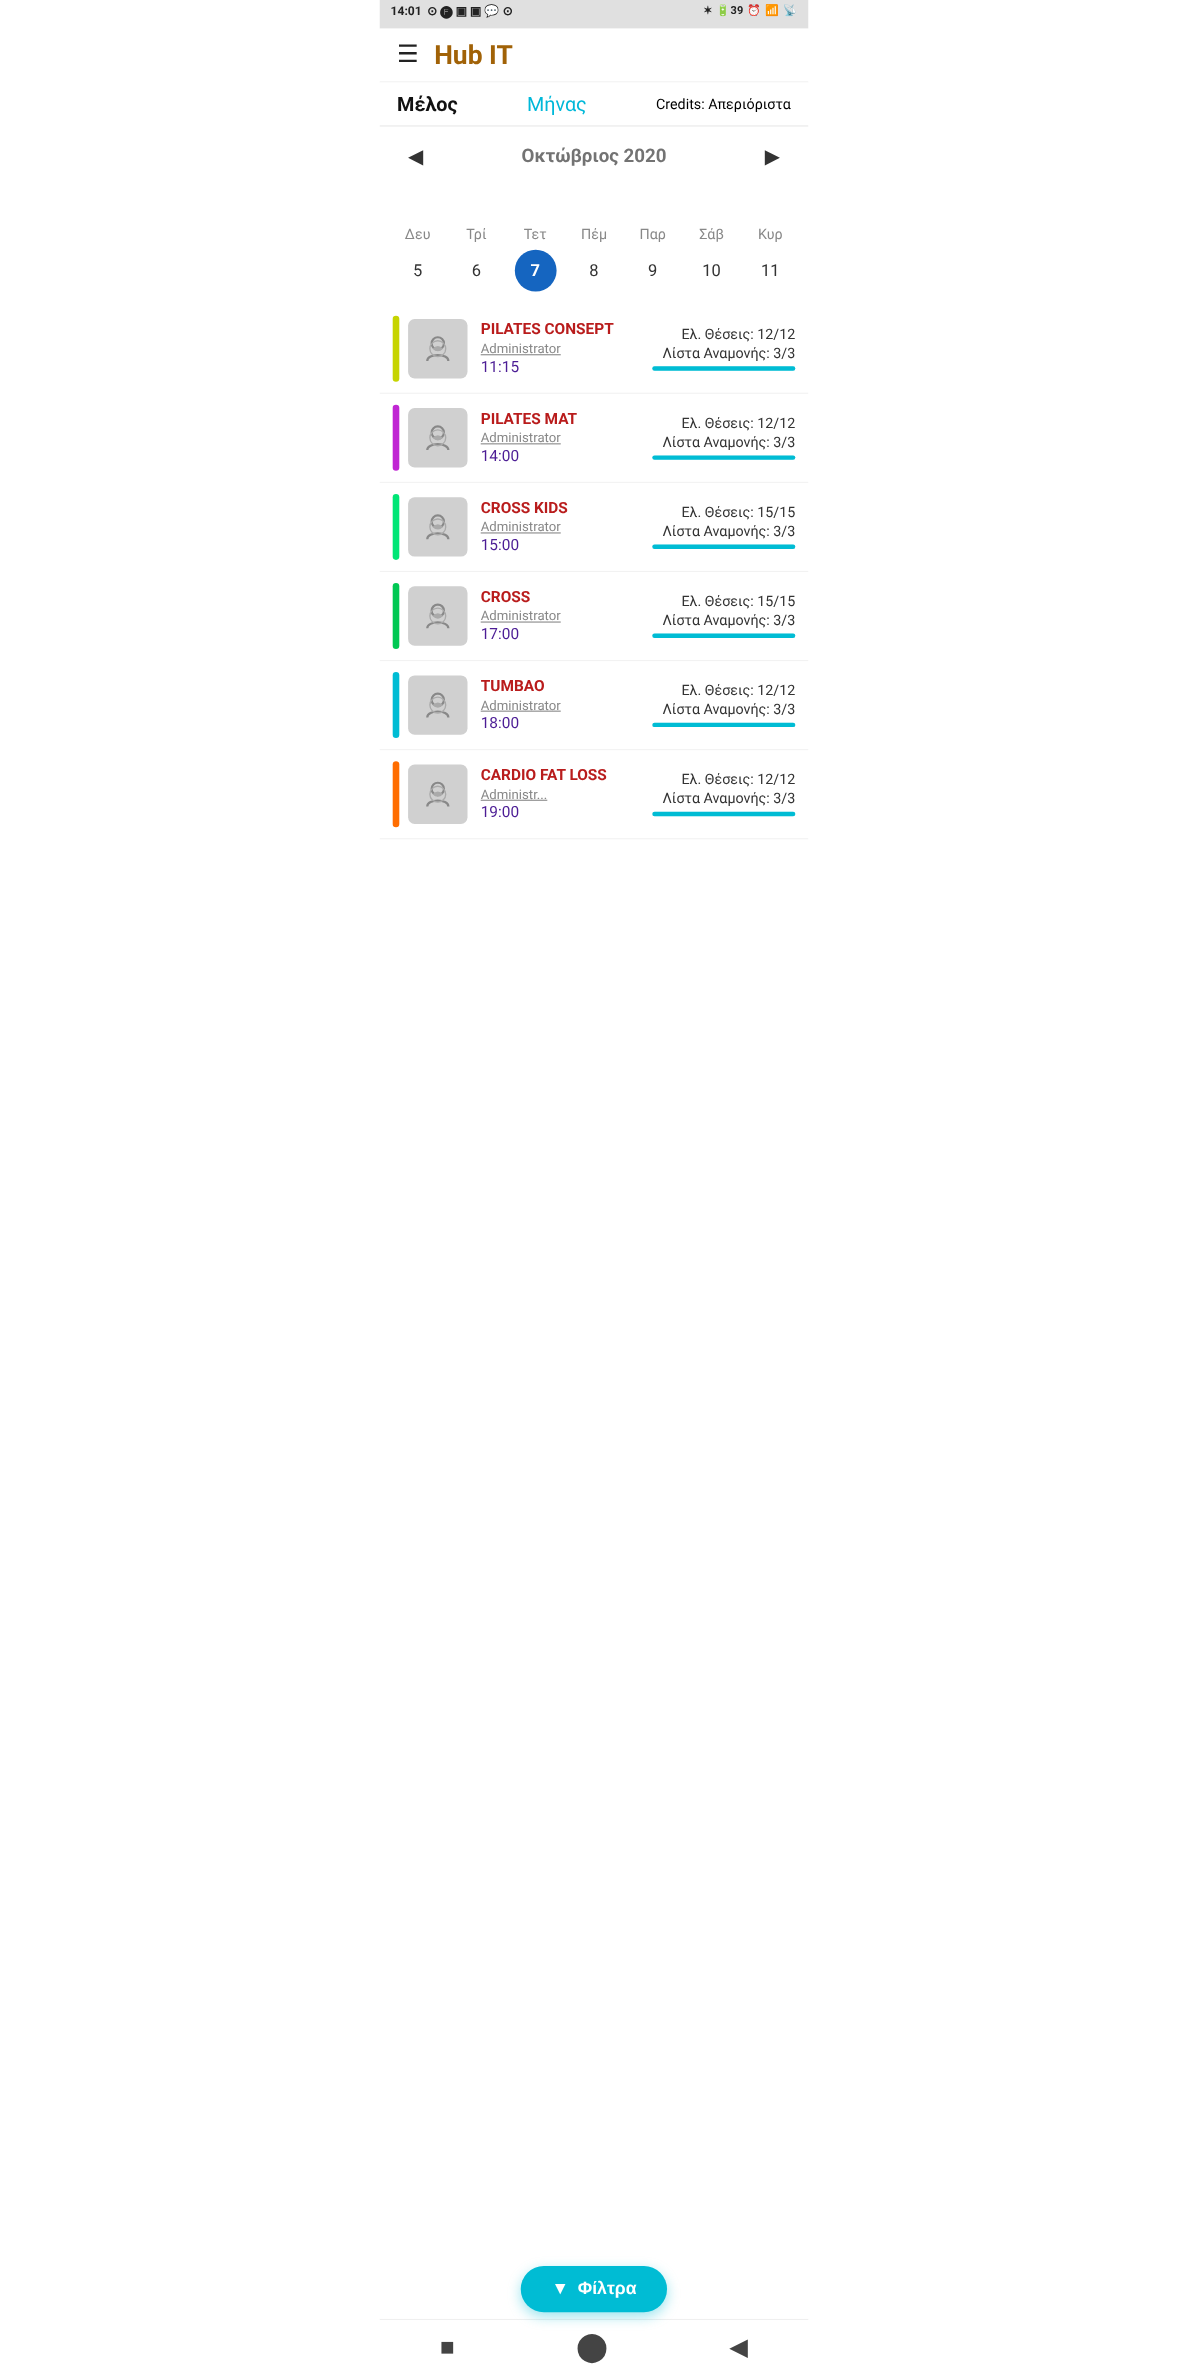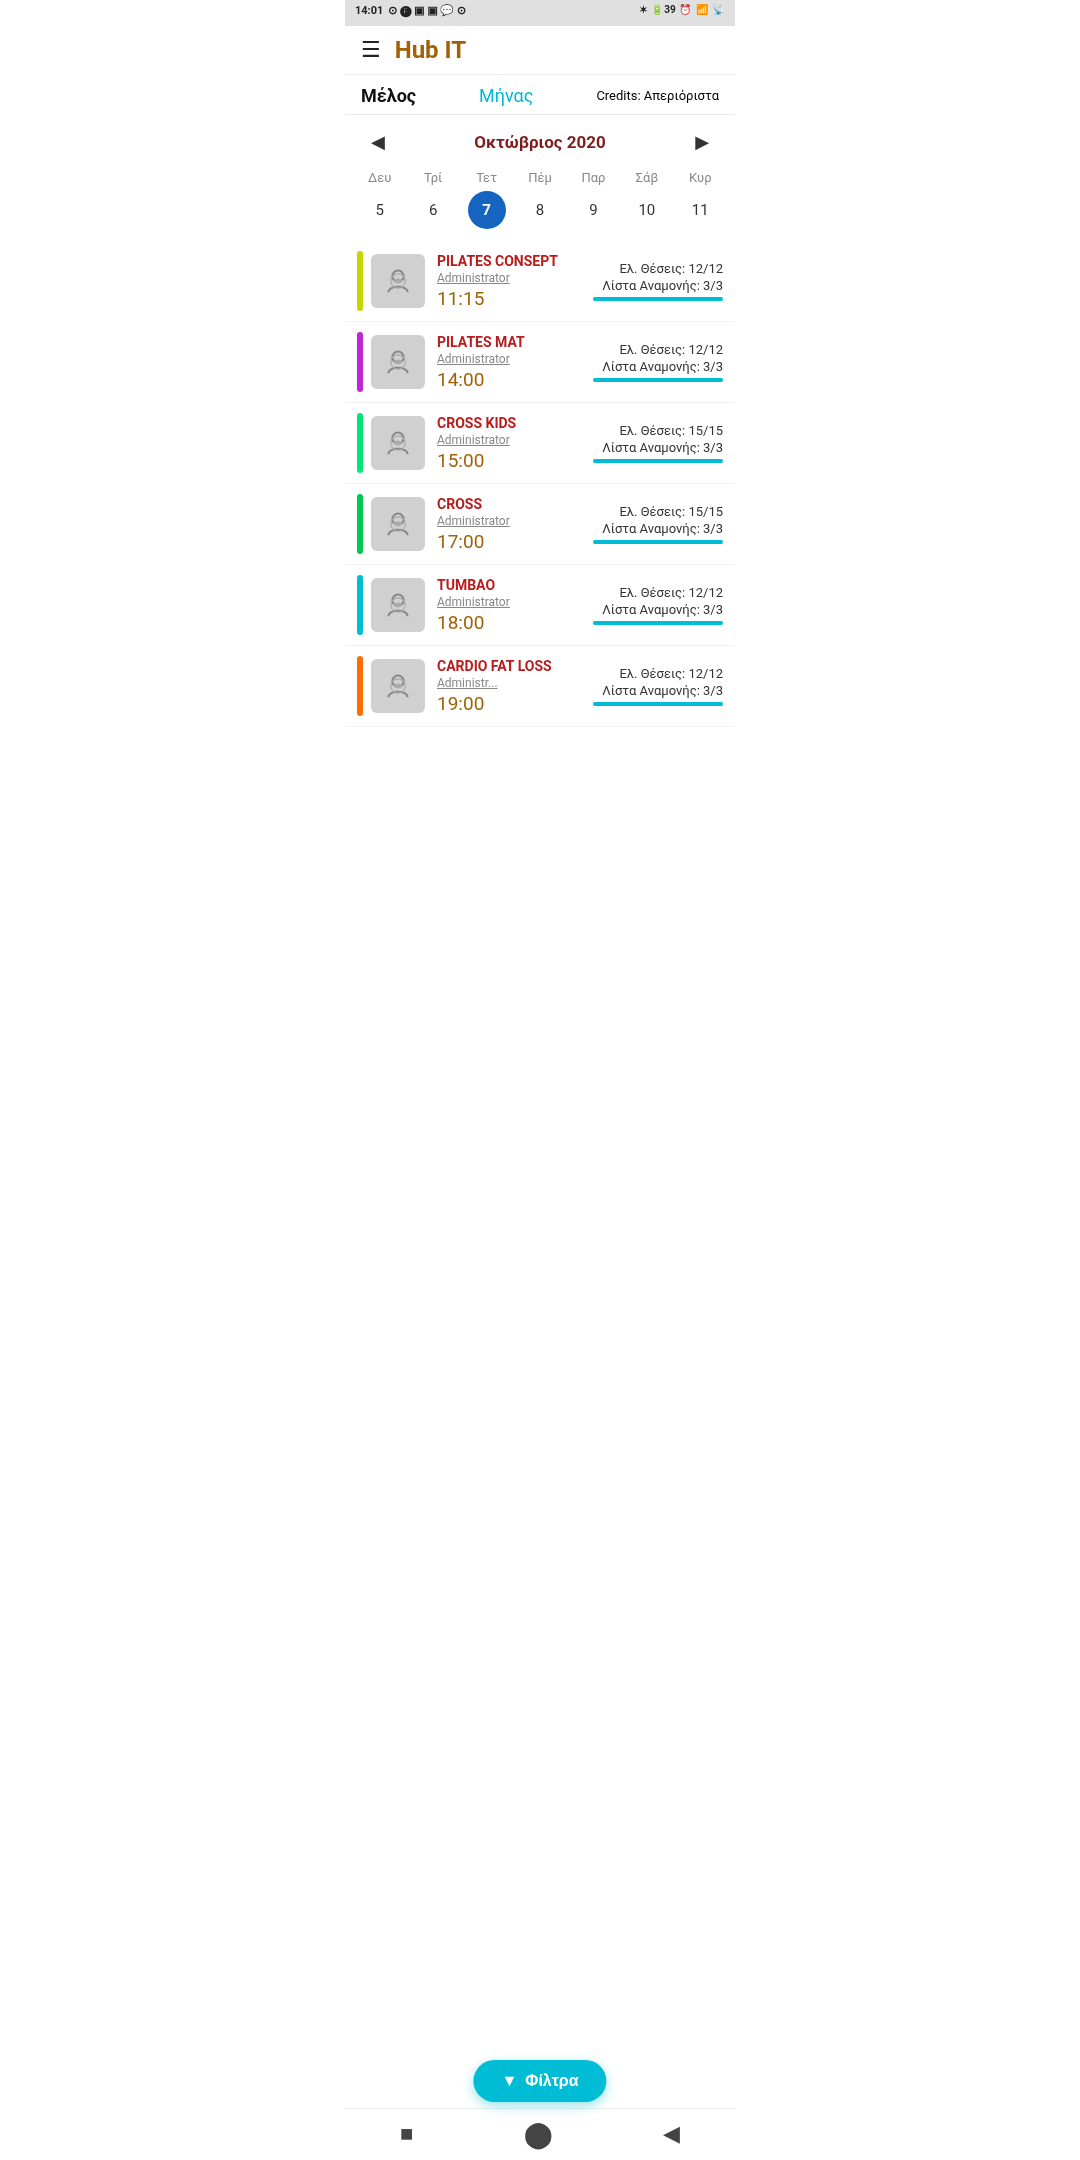--- a/index.html
+++ b/index.html
@@ -82,34 +82,35 @@
     }
     .cal-nav-arrow {
       font-size: 18px;
       color: #333;
       cursor: pointer;
       padding: 4px 10px;
     }
     .cal-nav-title {
       font-size: 17px;
       font-weight: bold;
-      color: #7f1d1d;
+      color: #737373;
     }
 
     
     .cal-grid {
       padding: 6px 8px 0 8px;
     }
     .cal-days-header {
       display: grid;
       grid-template-columns: repeat(7, 1fr);
       text-align: center;
       font-size: 13px;
       color: #888;
       padding: 4px 0 6px 0;
+      margin-top: 35px;
     }
     .cal-week {
       display: grid;
       grid-template-columns: repeat(7, 1fr);
       text-align: center;
       margin-bottom: 4px;
     }
     .cal-day {
       display: flex;
       align-items: center;
@@ -170,22 +171,22 @@
       font-weight: bold;
       color: #b91c1c;
     }
     .class-instructor {
       font-size: 12px;
       color: #888;
       margin: 2px 0;
       text-decoration: underline;
     }
     .class-time {
-      font-size: 19px;
-      color: #a16207;
+      font-size: 14px;
+      color: #4c1d95;
     }
     .class-slots {
       text-align: right;
       min-width: 130px;
     }
     .class-slots-line {
       font-size: 13px;
       color: #333;
       margin-bottom: 2px;
     }

